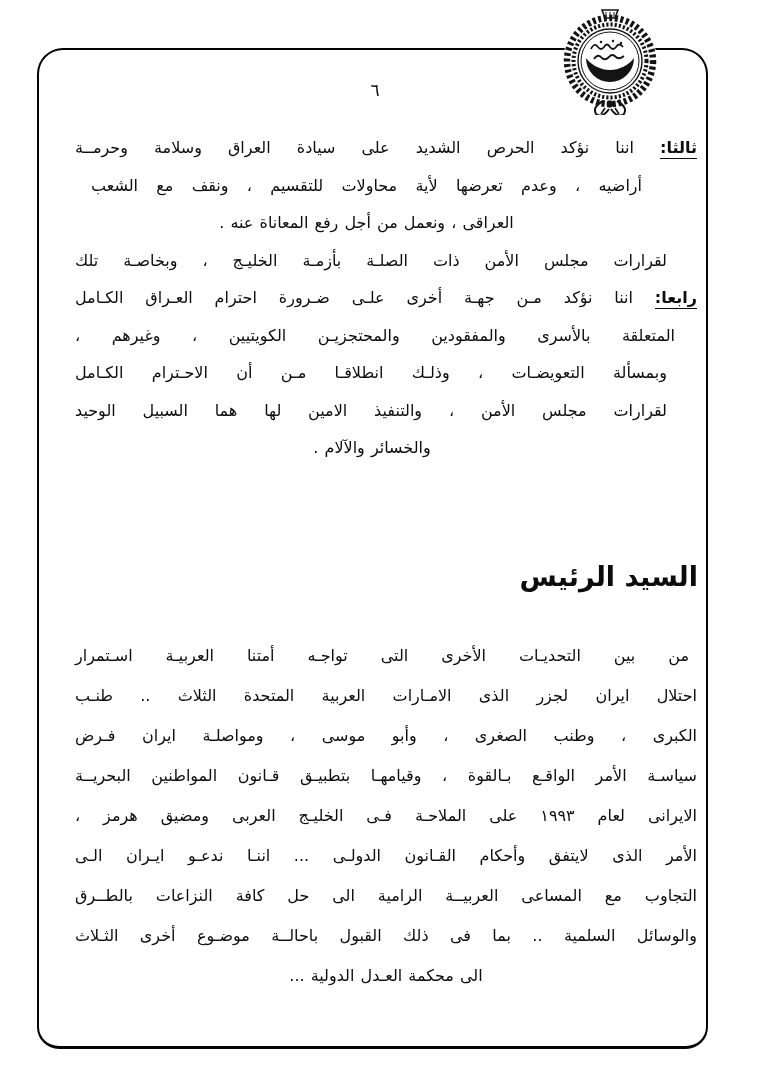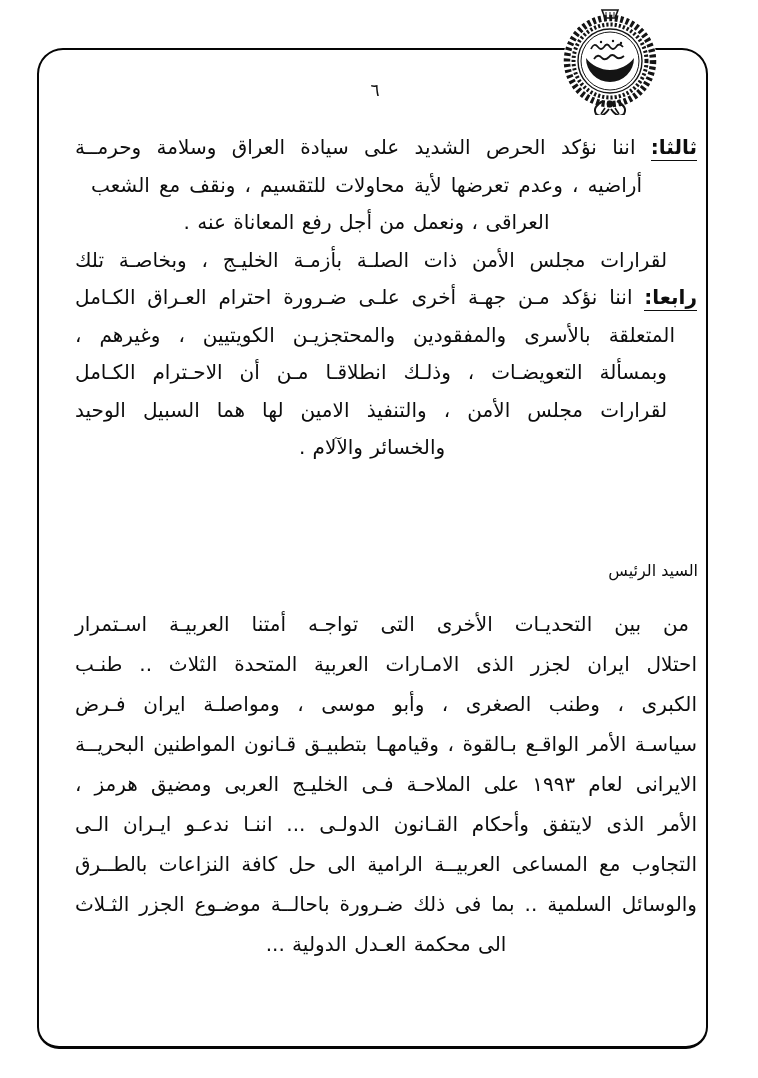--- a/index.html
+++ b/index.html
@@ -17,48 +17,48 @@
   }
   .emblem{
     position:absolute;left:557px;top:7px;width:106px;height:108px;
   }
   .pagenum{
     position:absolute;left:345px;top:80px;width:60px;
     text-align:center;font-size:17px;color:#111;
   }
   .textblock{
     position:absolute;left:75px;width:622px;
-    direction:rtl;font-size:20px;color:#0d0d0d;
+    direction:rtl;font-size:16px;color:#0d0d0d;
     word-spacing:1px;
   }
   .blockA{top:129px;line-height:37.5px;}
   .blockB{top:604px;line-height:40px;}
   .line{
     text-align:justify;
     text-align-last:justify;
     white-space:nowrap;
   }
   .line.endline{
     text-align:center;
     text-align-last:auto;
     white-space:normal;
   }
-  .ind8{padding-right:8px;}
+  .ind8{padding-right:8px;margin-top:32px;}
   .ind22{padding-right:22px;}
   .ind28{padding-right:28px;}
   .ind30{padding-right:30px;}
   .ind55{padding-right:55px;margin-left:16px;}
   .plabel{
     font-weight:bold;
     border-bottom:1.6px solid #0d0d0d;
     padding-bottom:1px;
   }
   .heading{
     position:absolute;right:60px;top:561px;
-    direction:rtl;font-size:16px;font-weight:normal;color:#0c0c0c;
+    direction:rtl;font-size:27px;font-weight:bold;color:#0c0c0c;
   }
   svg .ink{stroke:#141414;fill:none;}
 </style>
 </head>
 <body>
 
 <div class="page">
 
   <div class="frame"></div>
 
@@ -100,17 +100,17 @@
   <div class="heading">السيد الرئيس</div>
 
   <div class="textblock blockB">
     <div class="line ind8">من بين التحديـات الأخرى التى تواجـه أمتنا العربيـة اسـتمرار</div>
     <div class="line">احتلال ايران لجزر الذى الامـارات العربية المتحدة الثلاث .. طنـب</div>
     <div class="line">الكبرى ، وطنب الصغرى ، وأبو موسى  ، ومواصلـة ايران فـرض</div>
     <div class="line">سياسـة الأمر الواقـع بـالقوة ، وقيامهـا بتطبيـق قـانون المواطنين البحريــة</div>
     <div class="line">الايرانى لعام ١٩٩٣ على الملاحـة فـى الخليـج العربى ومضيق هرمز ،</div>
     <div class="line">الأمر الذى  لايتفق وأحكام القـانون الدولـى ... اننـا   ندعـو ايـران الـى</div>
     <div class="line">التجاوب مع المساعى العربيــة الرامية الى حل كافة النزاعات  بالطــرق</div>
-    <div class="line">والوسائل السلمية .. بما فى ذلك ضـرورة باحالــة  موضـوع الجزر الثـلاث</div>
+    <div class="line">والوسائل السلمية .. بما فى ذلك القبول باحالــة  موضـوع أخرى الثـلاث</div>
     <div class="line endline">الى محكمة العـدل الدولية ...</div>
   </div>
 
 </div>
 
 </body></html>

